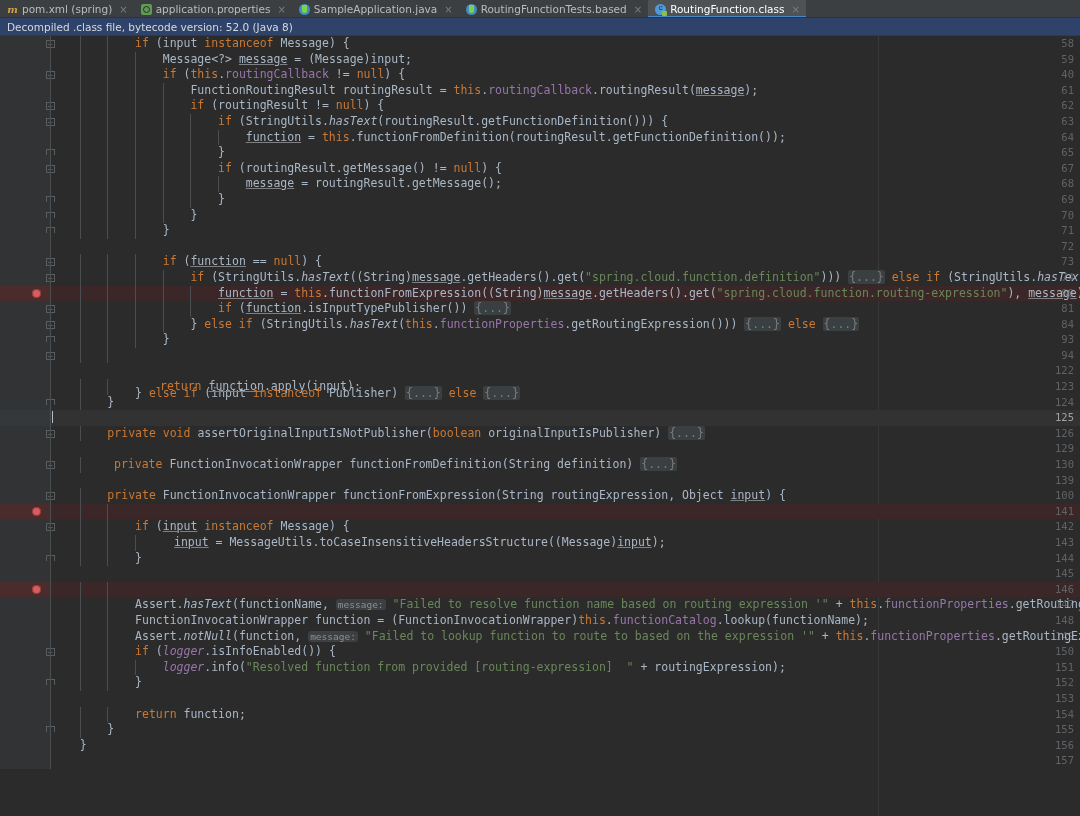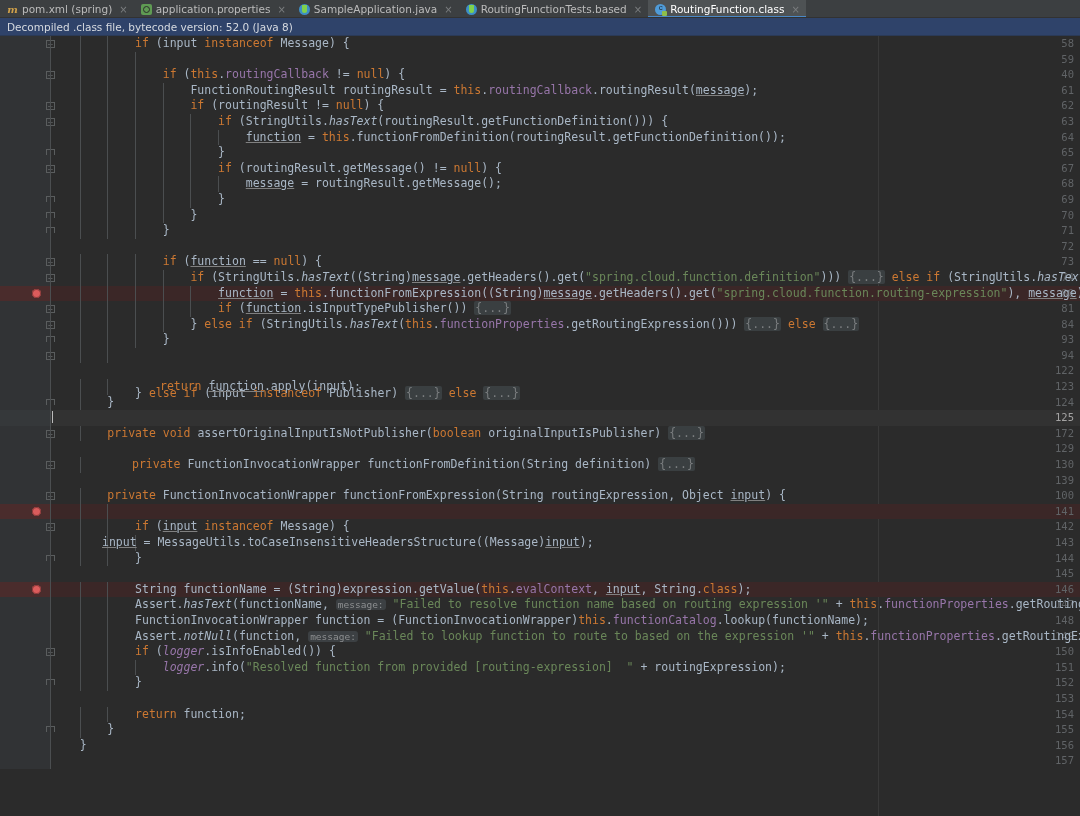--- a/index.html
+++ b/index.html
@@ -126,20 +126,21 @@
         <div class="iguide" style="left: 107.36px;"></div>
         <div class="code" style="padding-left: 83.04px;"><span class="kw">if</span> (input <span class="kw">instanceof</span> Message) {</div>
       </div>
       <div class="row">
         <div class="gutter"></div>
         <div class="lnum">59</div>
         <div class="vline"></div>
         <div class="iguide" style="left: 79.68px;"></div>
         <div class="iguide" style="left: 107.36px;"></div>
         <div class="iguide" style="left: 135.04px;"></div>
+        <div class="code" style="padding-left: 110.72px;">Message&lt;?&gt; <span class="var">message</span> = (Message)input;</div>
       </div>
       <div class="row">
         <div class="gutter"></div>
         <div class="lnum">40</div>
         <div class="fold minus top"></div>
         <div class="vline"></div>
         <div class="iguide" style="left: 79.68px;"></div>
         <div class="iguide" style="left: 107.36px;"></div>
         <div class="iguide" style="left: 135.04px;"></div>
         <div class="code" style="padding-left: 110.72px;"><span class="kw">if</span> (<span class="kw">this</span>.<span class="fld">routingCallback</span> != <span class="kw">null</span>) {</div>
@@ -362,39 +363,39 @@
         <div class="code" style="padding-left: 55.36px;">}</div>
       </div>
       <div class="row caret">
         <div class="gutter"></div>
         <div class="lnum hl">125</div>
         <div class="vline"></div>
         <div class="code" style="padding-left: 0px;"><span class="caretbar"></span></div>
       </div>
       <div class="row">
         <div class="gutter"></div>
-        <div class="lnum">172</div>
+        <div class="lnum">126</div>
         <div class="fold plus"></div>
         <div class="vline"></div>
         <div class="iguide" style="left: 79.68px;"></div>
         <div class="code" style="padding-left: 55.36px;"><span class="kw">private void</span> assertOriginalInputIsNotPublisher(<span class="kw">boolean</span> originalInputIsPublisher) <span class="fold-ph">{...}</span></div>
       </div>
       <div class="row">
         <div class="gutter"></div>
         <div class="lnum">129</div>
         <div class="vline"></div>
         <div class="code" style="padding-left: 0px;"></div>
       </div>
       <div class="row">
         <div class="gutter"></div>
         <div class="lnum">130</div>
         <div class="fold plus"></div>
         <div class="vline"></div>
         <div class="iguide" style="left: 79.68px;"></div>
-        <div class="code" style="padding-left: 80px;"><span class="kw">private</span> FunctionInvocationWrapper functionFromDefinition(String definition) <span class="fold-ph">{...}</span></div>
+        <div class="code" style="padding-left: 62px;"><span class="kw">private</span> FunctionInvocationWrapper functionFromDefinition(String definition) <span class="fold-ph">{...}</span></div>
       </div>
       <div class="row">
         <div class="gutter"></div>
         <div class="lnum">139</div>
         <div class="vline"></div>
         <div class="code" style="padding-left: 0px;"></div>
       </div>
       <div class="row">
         <div class="gutter"></div>
         <div class="lnum">100</div>
@@ -420,21 +421,21 @@
         <div class="iguide" style="left: 107.36px;"></div>
         <div class="code" style="padding-left: 83.04px;"><span class="kw">if</span> (<span class="var">input</span> <span class="kw">instanceof</span> Message) {</div>
       </div>
       <div class="row">
         <div class="gutter"></div>
         <div class="lnum">143</div>
         <div class="vline"></div>
         <div class="iguide" style="left: 79.68px;"></div>
         <div class="iguide" style="left: 107.36px;"></div>
         <div class="iguide" style="left: 135.04px;"></div>
-        <div class="code" style="padding-left: 50px;"><span class="var">input</span> = MessageUtils.toCaseInsensitiveHeadersStructure((Message)<span class="var">input</span>);</div>
+        <div class="code" style="padding-left: 87px; margin-left: 35px;"><span class="var">input</span> = MessageUtils.toCaseInsensitiveHeadersStructure((Message)<span class="var">input</span>);</div>
       </div>
       <div class="row">
         <div class="gutter"></div>
         <div class="lnum">144</div>
         <div class="fold endb"></div>
         <div class="vline"></div>
         <div class="iguide" style="left: 79.68px;"></div>
         <div class="iguide" style="left: 107.36px;"></div>
         <div class="code" style="padding-left: 83.04px;">}</div>
       </div>
@@ -444,21 +445,20 @@
         <div class="vline"></div>
         <div class="code" style="padding-left: 0px;"></div>
       </div>
       <div class="row bp">
         <div class="gutter"></div>
         <div class="lnum">146</div>
         <div class="bpdot"></div>
         <div class="vline"></div>
         <div class="iguide" style="left: 79.68px;"></div>
         <div class="iguide" style="left: 107.36px;"></div>
-        <div class="code" style="padding-left: 83.04px;">String functionName = (String)expression.getValue(<span class="kw">this</span>.<span class="fld">evalContext</span>, <span class="var">input</span>, String.<span class="kw">class</span>);</div>
       </div>
       <div class="row">
         <div class="gutter"></div>
         <div class="lnum">147</div>
         <div class="vline"></div>
         <div class="iguide" style="left: 79.68px;"></div>
         <div class="iguide" style="left: 107.36px;"></div>
         <div class="code" style="padding-left: 83.04px;">Assert.<span class="stat">hasText</span>(functionName, <span class="hint">message:</span> <span class="str">"Failed to resolve function name based on routing expression '"</span> + <span class="kw">this</span>.<span class="fld">functionProperties</span>.getRoutingExpre</div>
       </div>
       <div class="row">

